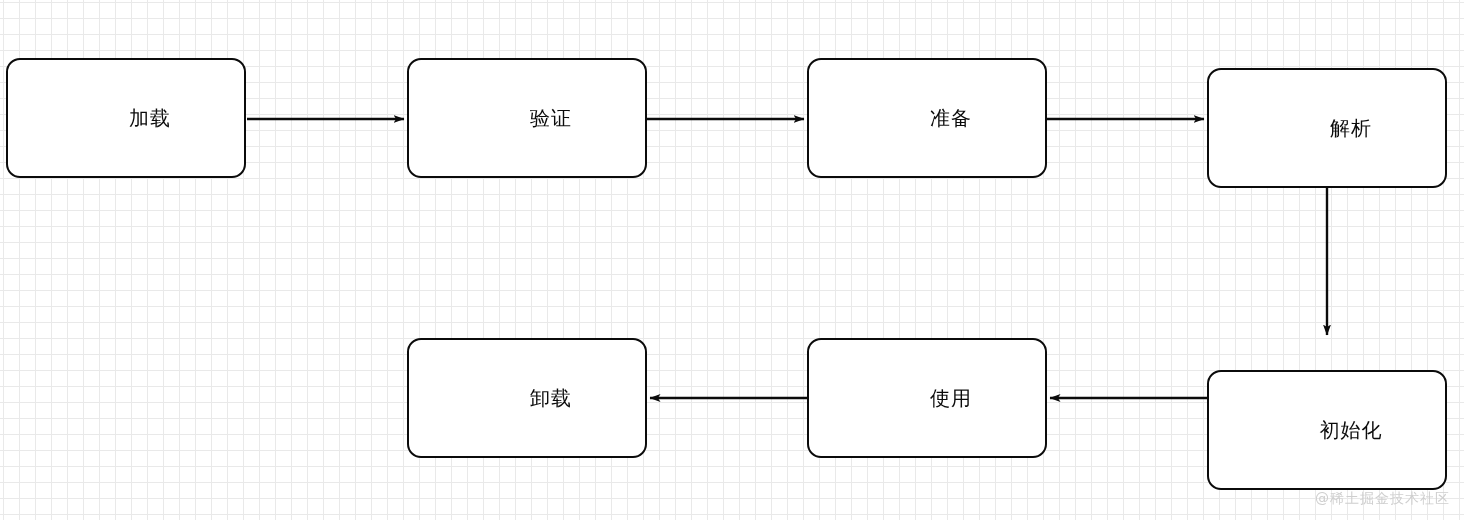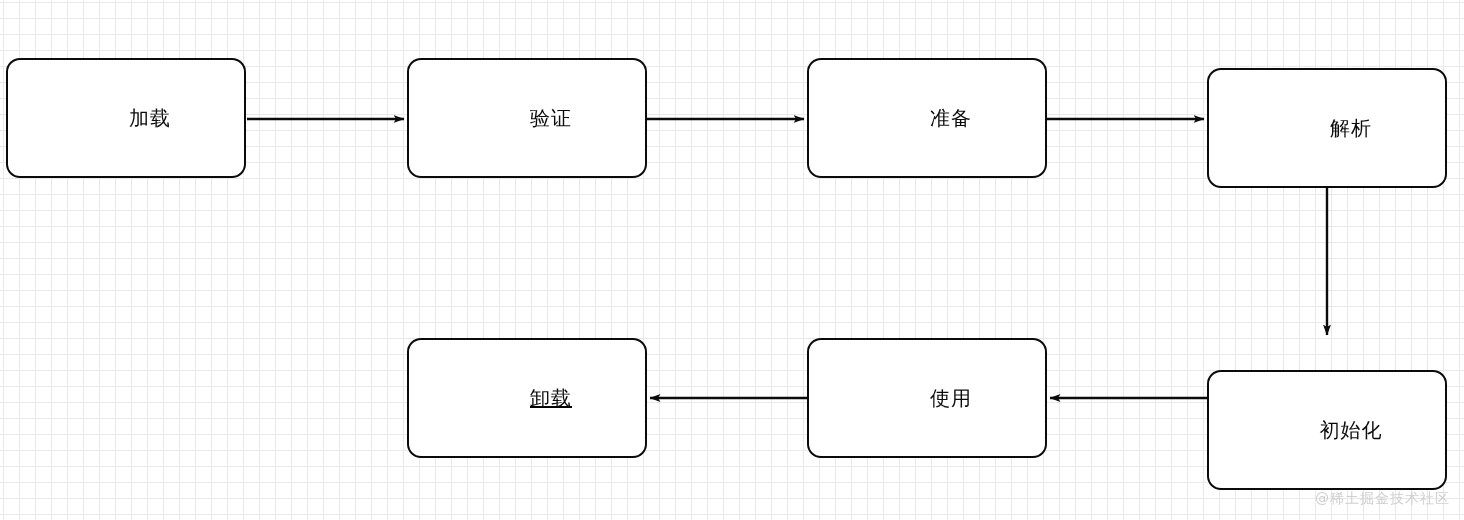--- a/index.html
+++ b/index.html
@@ -58,21 +58,21 @@
     letter-spacing: 1px;
     white-space: nowrap;
     font-weight: 400;
   }
   .n-load      { left: 6px;    top: 58px;  }
   .n-verify    { left: 407px;  top: 58px;  }
   .n-prepare   { left: 807px;  top: 58px;  }
   .n-resolve   { left: 1207px; top: 68px;  }
   .n-init      { left: 1207px; top: 338px; margin-top: 32px; }
   .n-use       { left: 807px;  top: 338px; }
-  .n-unload    { left: 407px;  top: 338px; text-decoration: underline; }
+  .n-unload    { left: 407px;  top: 338px; }
 
   .watermark {
     position: absolute;
     right: 14px;
     bottom: 12px;
     font-size: 14px;
     color: #cfcfcf;
     letter-spacing: 1px;
     white-space: nowrap;
     font-family: "DejaVu Sans", "Liberation Sans", sans-serif;

